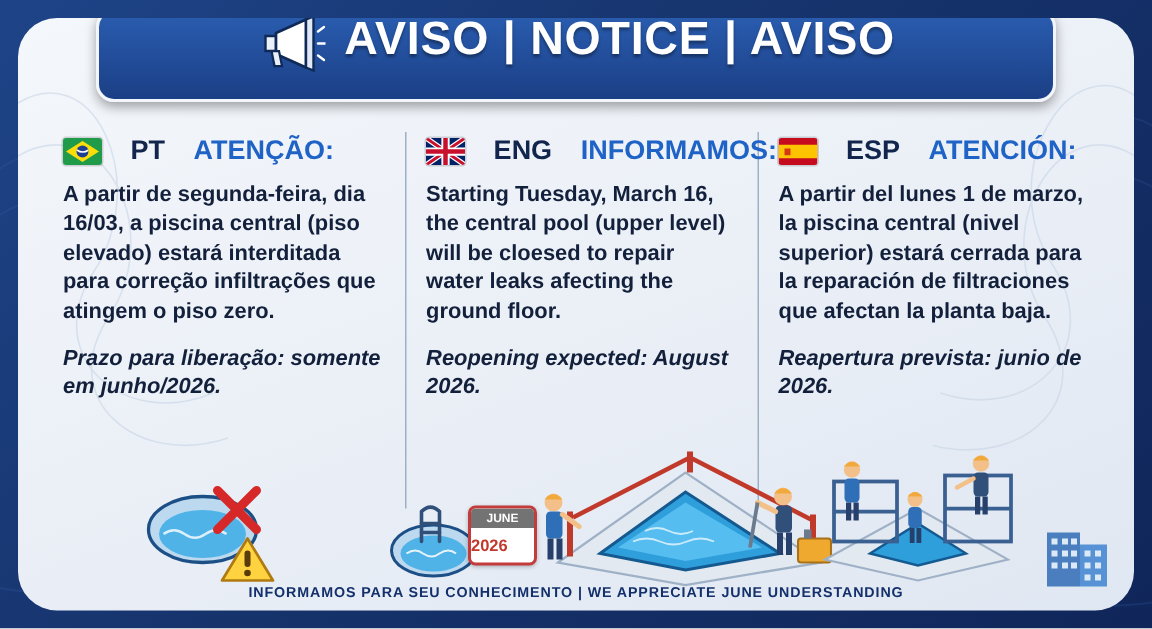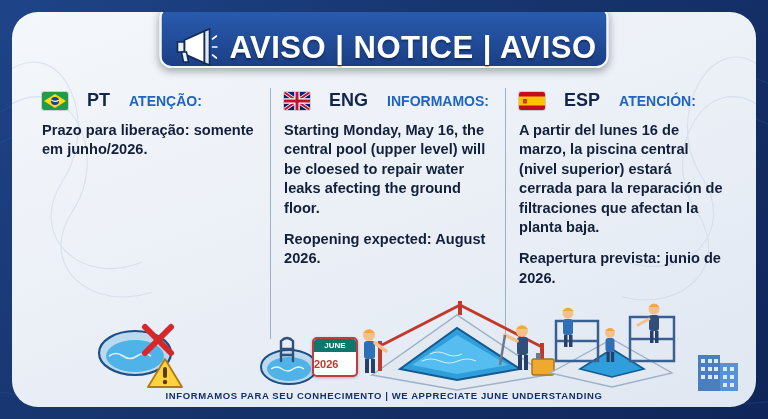--- a/index.html
+++ b/index.html
@@ -24,26 +24,26 @@
     border-radius: 26px;
     overflow: hidden;
   }
   .card-swirl { position: absolute; inset: 0; pointer-events: none; opacity: .6; }
 
   
   .banner {
     position: absolute;
     left: 50%; transform: translateX(-50%);
     top: -6px;
-    width: 449px; height: 62px;
+    width: 640px; height: 62px;
     background: linear-gradient(180deg, #2a5db0 0%, #1b3f86 100%);
     border: 2px solid #f2f6fb;
     border-radius: 12px;
     box-shadow: 0 3px 8px rgba(0,0,0,.35);
-    display: flex; align-items: flex-end; justify-content: center;
+    display: flex; align-items: flex-start; justify-content: center;
     gap: 10px;
   }
   .megaphone { width: 46px; height: 40px; flex: 0 0 auto; margin-right: 2px; }
   .banner-title {
     color: #ffffff;
     font-size: 31px;
     font-weight: bold;
     letter-spacing: .5px;
     white-space: nowrap;
     text-shadow: 0 2px 2px rgba(0,0,0,.35);
@@ -68,30 +68,30 @@
 
   .col-head {
     display: flex; align-items: center; gap: 19px;
     margin-bottom: 10px;
   }
   .flag { width: 26px; height: 18px; flex: 0 0 auto; border-radius: 2px; overflow: hidden; display:block; box-shadow: 0 0 0 1px rgba(0,0,0,.15); }
   .lang {
     font-size: 18px; font-weight: bold; color: #12254d;
   }
   .attn {
-    font-size: 14px; font-weight: bold; color: #1f63c6;
+    font-size: 18px; font-weight: bold; color: #1f63c6;
   }
   .para {
     font-size: 14.6px;
     line-height: 1.33;
     color: #13203b;
     font-weight: bold;
     margin-bottom: 12px;
   }
-  .para.second { margin-bottom: 0; }
+  .para.second { margin-bottom: 0; font-style: italic; }
 
   
   .footer {
     position: absolute;
     left: 0; right: 0; bottom: 6px;
     text-align: center;
     font-size: 9.5px;
     font-weight: bold;
     letter-spacing: .6px;
     color: #13306b;
@@ -103,21 +103,21 @@
   .calendar-badge {
     position: absolute;
     width: 46px; height: 40px;
     background: #fff;
     border: 2px solid #c43b3b;
     border-radius: 5px;
     overflow: hidden;
     box-shadow: 0 1px 3px rgba(0,0,0,.25);
   }
   .calendar-badge .top {
-    background: #0f766e; color: #fff;
+    background: #737373; color: #fff;
     font-size: 8px; font-weight: bold;
     text-align: center; line-height: 13px; height: 13px;
   }
   .calendar-badge .bot {
     color: #c0392b; font-size: 11px; font-weight: bold;
     text-align: left; line-height: 25px;
   }
 </style>
 </head>
 <body>
@@ -170,50 +170,51 @@
         <div class="col-head">
           <svg class="flag" viewBox="0 0 26 18">
             <rect width="26" height="18" fill="#1f9b4a"></rect>
             <polygon points="13,2 24,9 13,16 2,9" fill="#fcdd09"></polygon>
             <circle cx="13" cy="9" r="4" fill="#1c3f94"></circle>
             <path d="M9.3 8 Q13 10.6 16.8 8.2" stroke="#ffffff" stroke-width="1.1" fill="none"></path>
           </svg>
           <span class="lang">PT</span>
           <span class="attn">ATENÇÃO:</span>
         </div>
+        <p class="para">A partir de segunda-feira, dia 16/03, a piscina central (piso elevado) estará interditada para correção infiltrações que atingem o piso zero.</p>
         <p class="para second">Prazo para liberação: somente em junho/2026.</p>
       </div>
 
       <div class="col c2">
         <div class="col-head">
           <svg class="flag" viewBox="0 0 26 18">
             <rect width="26" height="18" fill="#012169"></rect>
             <path d="M0,0 L26,18 M26,0 L0,18" stroke="#ffffff" stroke-width="3.6"></path>
             <path d="M0,0 L26,18 M26,0 L0,18" stroke="#C8102E" stroke-width="2"></path>
             <path d="M13,0 L13,18 M0,9 L26,9" stroke="#ffffff" stroke-width="5.5"></path>
             <path d="M13,0 L13,18 M0,9 L26,9" stroke="#C8102E" stroke-width="3"></path>
           </svg>
           <span class="lang">ENG</span>
           <span class="attn">INFORMAMOS:</span>
         </div>
-        <p class="para">Starting Monday, May 16, the central pool (upper level) will be cloesed to repair water leaks afecting the ground floor.</p>
+        <p class="para">Starting Tuesday, March 16, the central pool (upper level) will be cloesed to repair water leaks afecting the ground floor.</p>
         <p class="para second">Reopening expected: August 2026.</p>
       </div>
 
       <div class="col c3">
         <div class="col-head">
           <svg class="flag" viewBox="0 0 26 18">
             <rect width="26" height="18" fill="#c60b1e"></rect>
             <rect y="4.5" width="26" height="9" fill="#ffc400"></rect>
             <rect x="4" y="7" width="4" height="4.5" fill="#c60b1e" opacity=".75"></rect>
           </svg>
           <span class="lang">ESP</span>
           <span class="attn">ATENCIÓN:</span>
         </div>
-        <p class="para">A partir del lunes 16 de marzo, la piscina central (nivel superior) estará cerrada para la reparación de filtraciones que afectan la planta baja.</p>
+        <p class="para">A partir del lunes 1 de marzo, la piscina central (nivel superior) estará cerrada para la reparación de filtraciones que afectan la planta baja.</p>
         <p class="para second">Reapertura prevista: junio de 2026.</p>
       </div>
     </div>
 
     <div class="art">
 
       <svg style="position:absolute; left:75px; bottom:-4px; width:110px; height:78px;" viewBox="0 0 110 78">
         <ellipse cx="48" cy="40" rx="36" ry="22" fill="#bcd9ef" stroke="#1b4f86" stroke-width="2.2"></ellipse>
         <ellipse cx="48" cy="43" rx="29" ry="16" fill="#4fb3e8"></ellipse>
         <path d="M22 43 q7 -5 14 0 q7 5 14 0 q7 -5 14 0" stroke="#ffffff" stroke-width="1.6" fill="none" opacity=".8"></path>

